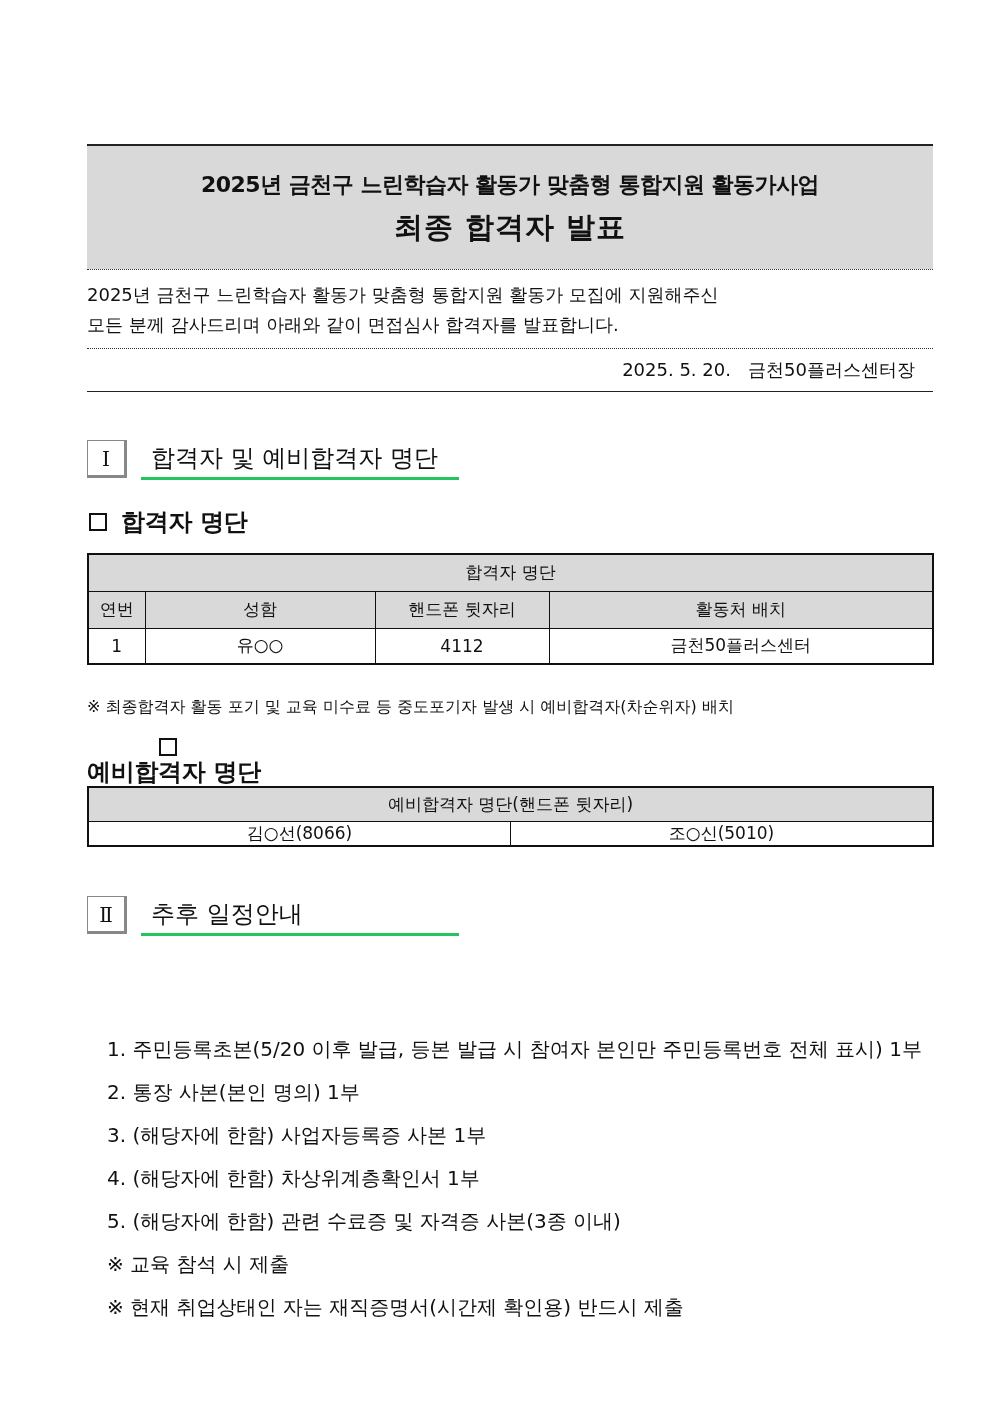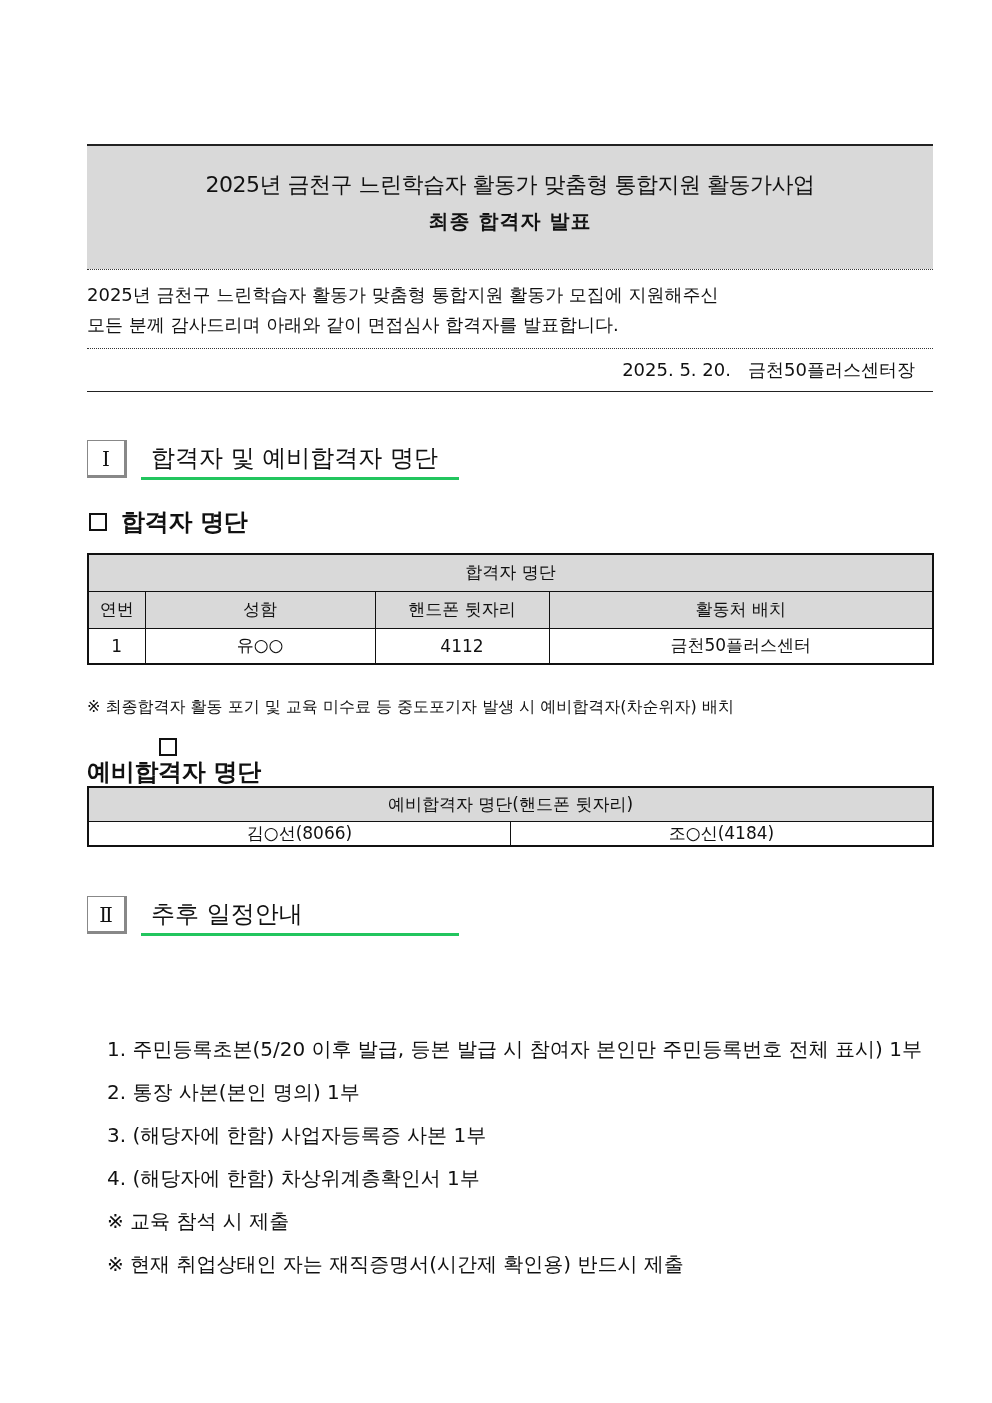--- a/index.html
+++ b/index.html
@@ -26,28 +26,28 @@
       background: #d9d9d9;
       height: 123px;
       text-align: center;
       position: relative;
     }
     .title-line1 {
       position: absolute;
       left: 0; right: 0;
       top: 24px;
       font-size: 22px;
-      font-weight: normal;
+      font-weight: bold;
       letter-spacing: -0.5px;
     }
     .title-line2 {
       position: absolute;
       left: 0; right: 0;
       top: 62px;
-      font-size: 20px;
+      font-size: 29px;
       font-weight: bold;
       letter-spacing: 1px;
     }
     .dotted {
       border-top: 1px dotted #333;
     }
     .intro {
       text-align: left;
       font-size: 18px;
       line-height: 30px;
@@ -205,33 +205,34 @@
     <colgroup>
       <col style="width:50%">
       <col style="width:50%">
     </colgroup>
     <tbody>
         <tr class="shade" style="height:34px;margin-left:47px;">
       <th colspan="2">예비합격자 명단(핸드폰 뒷자리)</th>
     </tr>
     <tr style="height:20px;">
       <td>김○선(8066)</td>
-      <td>조○신(4184)</td>
+      <td>조○신(5010)</td>
     </tr>
   </tbody>
     </table>
 
   <div class="section-head" style="top:752px;">
     <div class="roman-box">Ⅱ</div>
     <div class="section-title">추후 일정안내</div>
   </div>
 
 
   <div class="list" style="top:884px;">
     <div>1. 주민등록초본(5/20 이후 발급, 등본 발급 시 참여자 본인만 주민등록번호 전체 표시) 1부</div>
     <div>2. 통장 사본(본인 명의) 1부</div>
     <div>3. (해당자에 한함) 사업자등록증 사본 1부</div>
     <div>4. (해당자에 한함) 차상위계층확인서 1부</div>
+    <div>5. (해당자에 한함) 관련 수료증 및 자격증 사본(3종 이내)</div>
     <div>※ 교육 참석 시 제출</div>
     <div>※ 현재 취업상태인 자는 재직증명서(시간제 확인용) 반드시 제출</div>
   </div>
 
 </div>
 
 </body></html>

